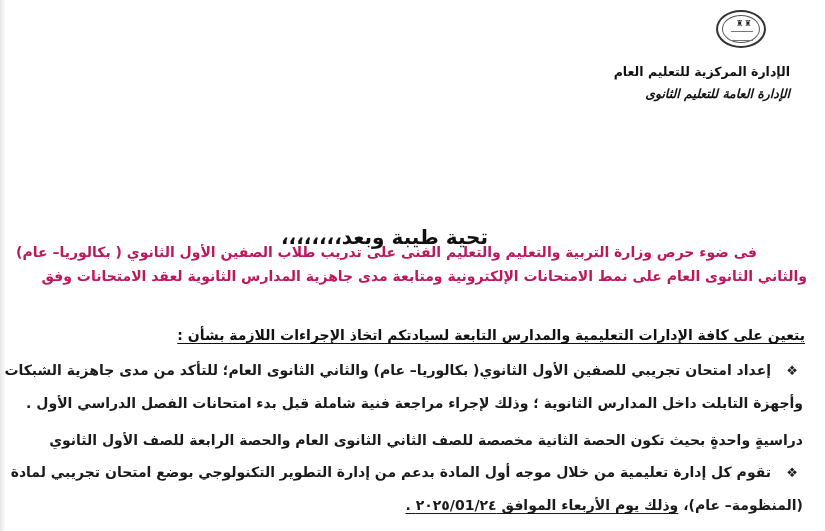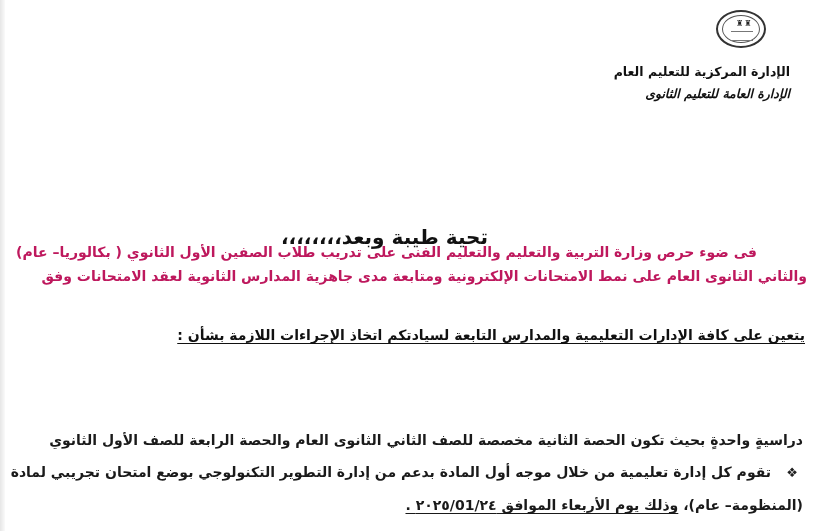--- a/index.html
+++ b/index.html
@@ -93,20 +93,24 @@
 <div class="greet">تحية طيبة وبعد،،،،،،،،</div>
 
 <div class="para">
   <span class="pl first">فى ضوء حرص وزارة التربية والتعليم والتعليم الفنى على تدريب طلاب الصفين الأول الثانوي ( بكالوريا– عام)</span>
   <span class="pl">والثاني الثانوى العام على نمط الامتحانات الإلكترونية ومتابعة مدى جاهزية المدارس الثانوية لعقد الامتحانات وفق</span>
 </div>
 
 <div class="directive">يتعين على كافة الإدارات التعليمية والمدارس التابعة لسيادتكم اتخاذ الإجراءات اللازمة بشأن :</div>
 
 <div class="bullet b1">
+  <span class="bl">
+    <span class="mark">❖</span><span>إعداد امتحان تجريبي للصفين الأول الثانوي( بكالوريا– عام) والثاني الثانوى العام؛ للتأكد من مدى جاهزية الشبكات</span>
+  </span>
+  <span class="bl">وأجهزة التابلت داخل المدارس الثانوية ؛ وذلك لإجراء مراجعة فنية شاملة قبل بدء امتحانات الفصل الدراسي الأول .</span>
 </div>
 
 <div class="bullet b2">
   <span class="bl">دراسيةٍ واحدةٍ بحيث تكون الحصة الثانية مخصصة للصف الثاني الثانوى العام والحصة الرابعة للصف الأول الثانوي</span>
   <span class="bl">
     <span class="mark">❖</span><span>تقوم كل إدارة تعليمية من خلال موجه أول المادة بدعم من إدارة  التطوير التكنولوجي بوضع امتحان تجريبي لمادة</span>
   </span>
   <span class="bl">
     <span>(المنظومة– عام)، </span><span class="ul">وذلك يوم الأربعاء الموافق ٢٠٢٥/01/٢٤ .</span>
   </span>

